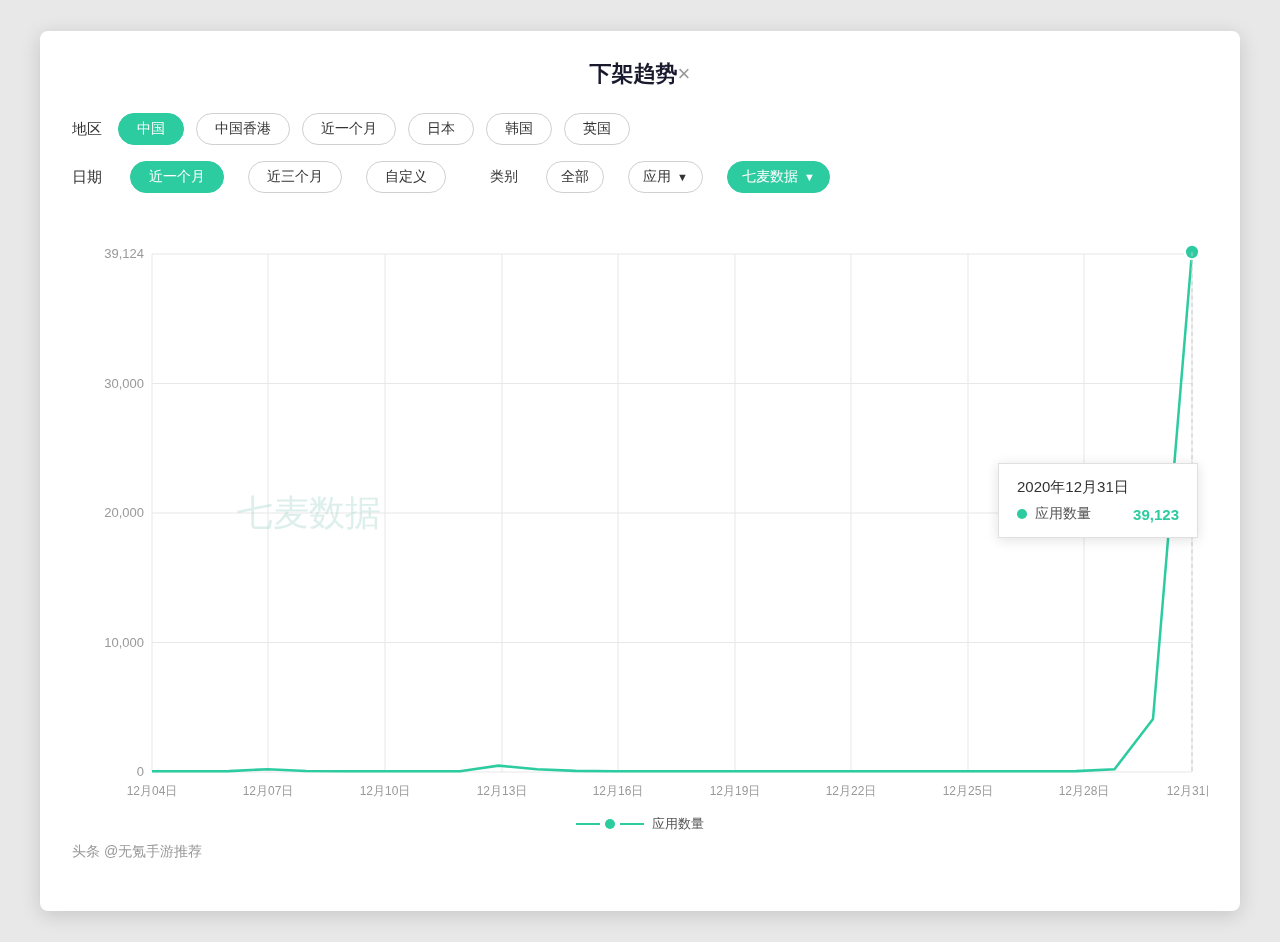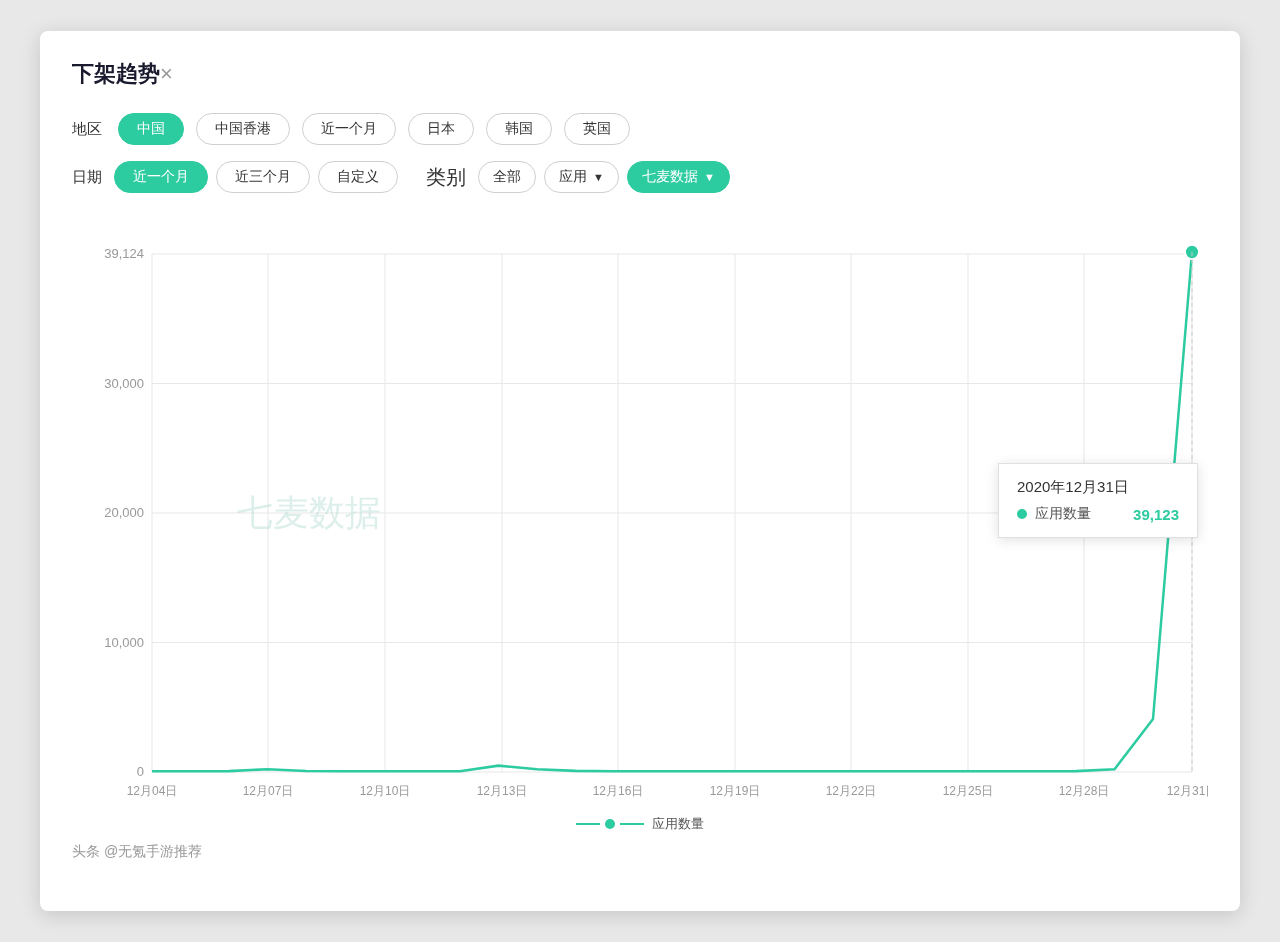--- a/index.html
+++ b/index.html
@@ -15,21 +15,21 @@
       background: #fff;
       border-radius: 8px;
       width: 1200px;
       min-height: 880px;
       padding: 28px 32px 28px 32px;
       position: relative;
       box-shadow: 0 4px 20px rgba(0,0,0,0.15);
     }
     .modal-header {
       display: flex;
-      justify-content: flex-start;
+      justify-content: center;
       align-items: center;
       margin-bottom: 24px;
     }
     .modal-title {
       font-size: 22px;
       font-weight: 600;
       color: #1a1a2e;
     }
     .close-btn {
       font-size: 22px;
@@ -62,25 +62,25 @@
       font-family: inherit;
     }
     .filter-btn.active {
       background: #2dcba0;
       color: #fff;
       border-color: #2dcba0;
     }
     .date-row {
       display: flex;
       align-items: center;
-      gap: 8px;
+      gap: 24px;
       margin-bottom: 30px;
     }
     .category-label {
-      font-size: 20px;
+      font-size: 14px;
       color: #333;
       margin-left: 20px;
       margin-right: 4px;
     }
     .select-btn {
       padding: 6px 14px;
       border-radius: 20px;
       border: 1px solid #d0d0d0;
       background: #fff;
       font-size: 14px;

